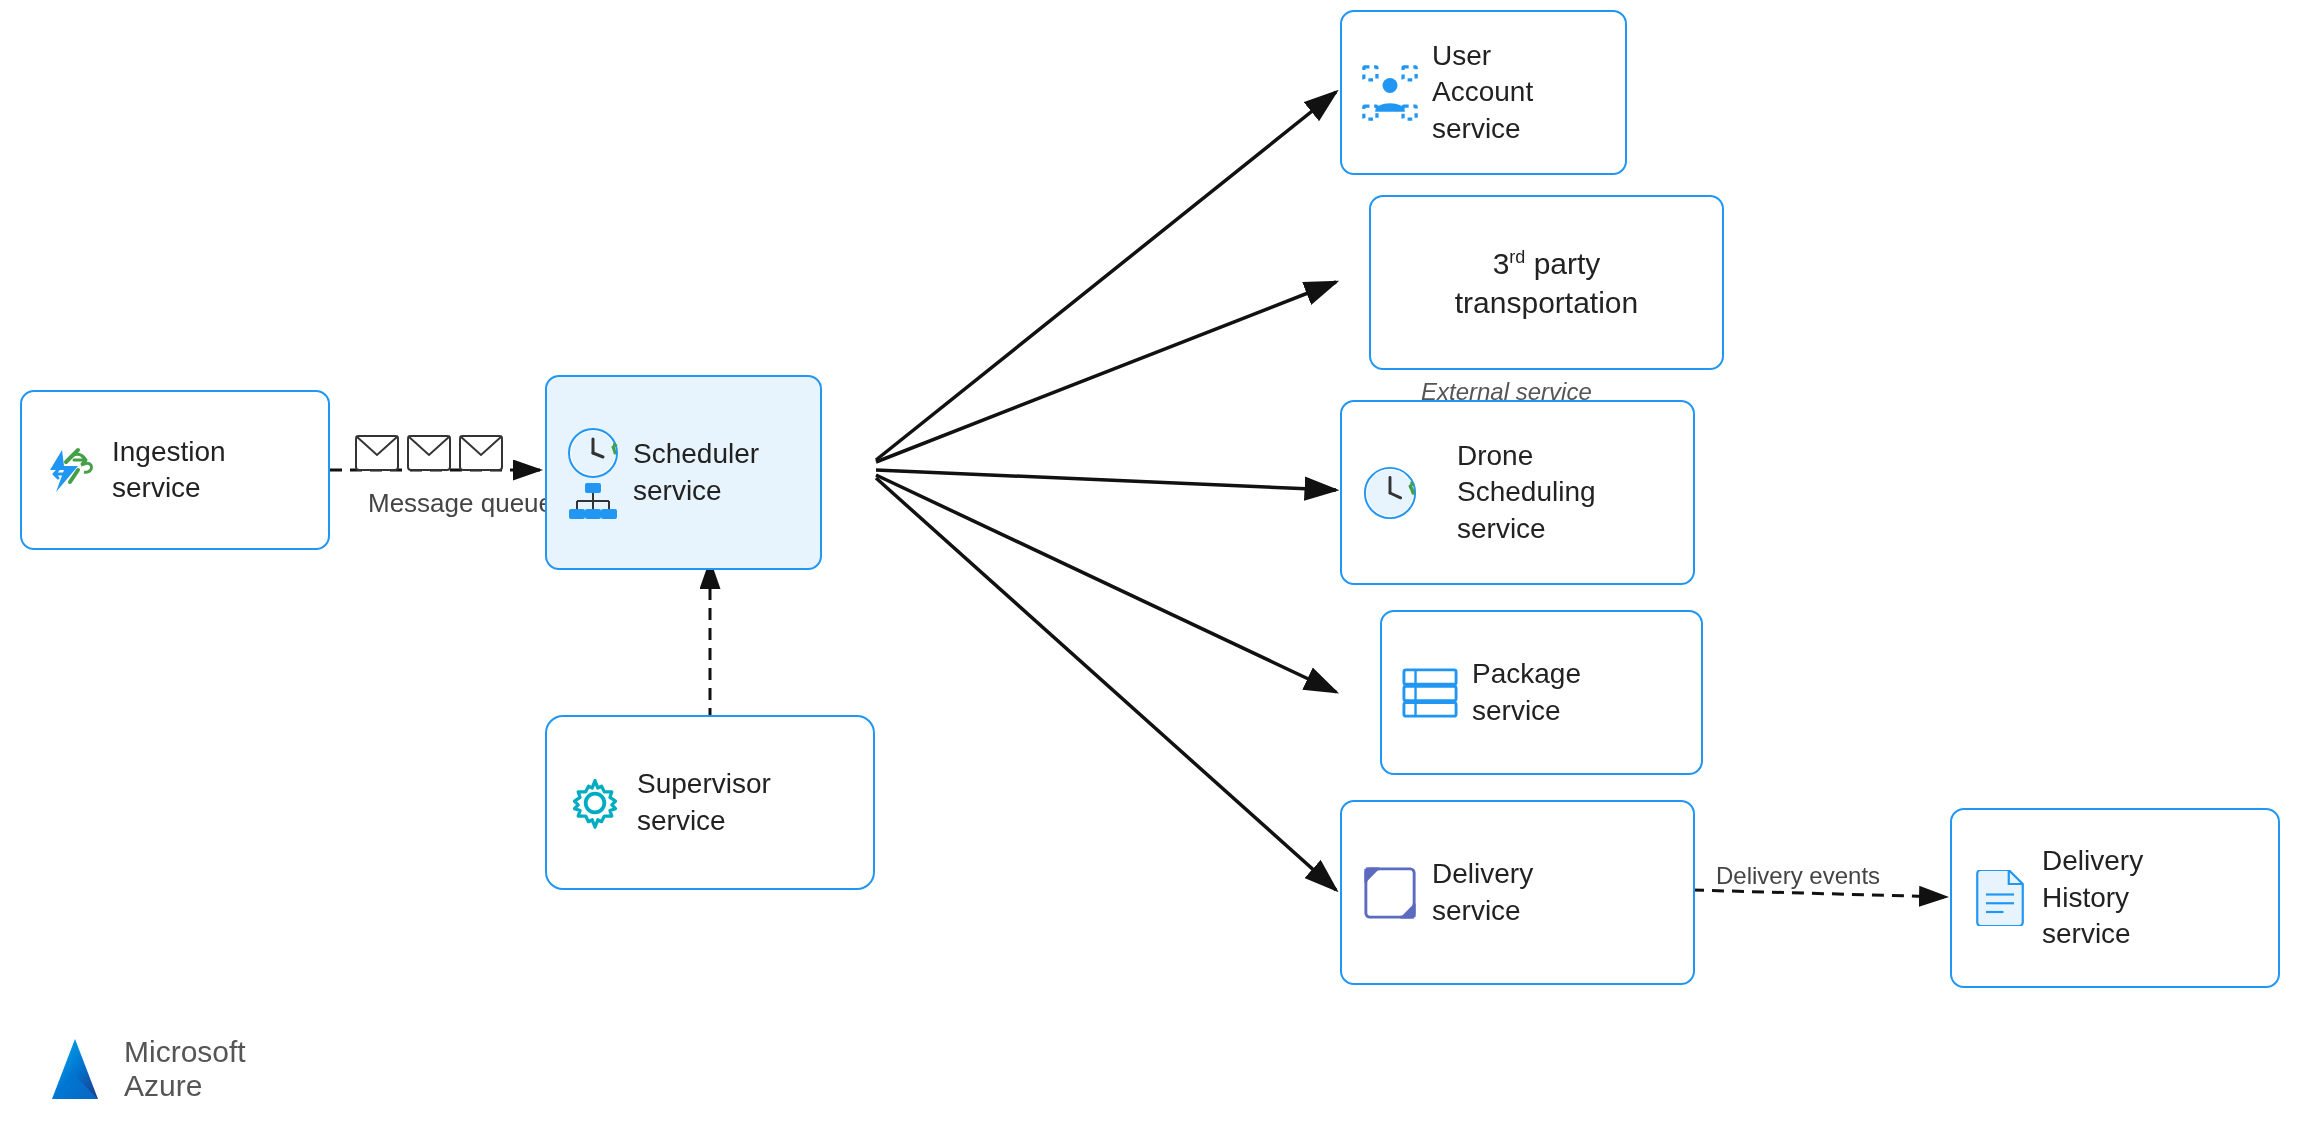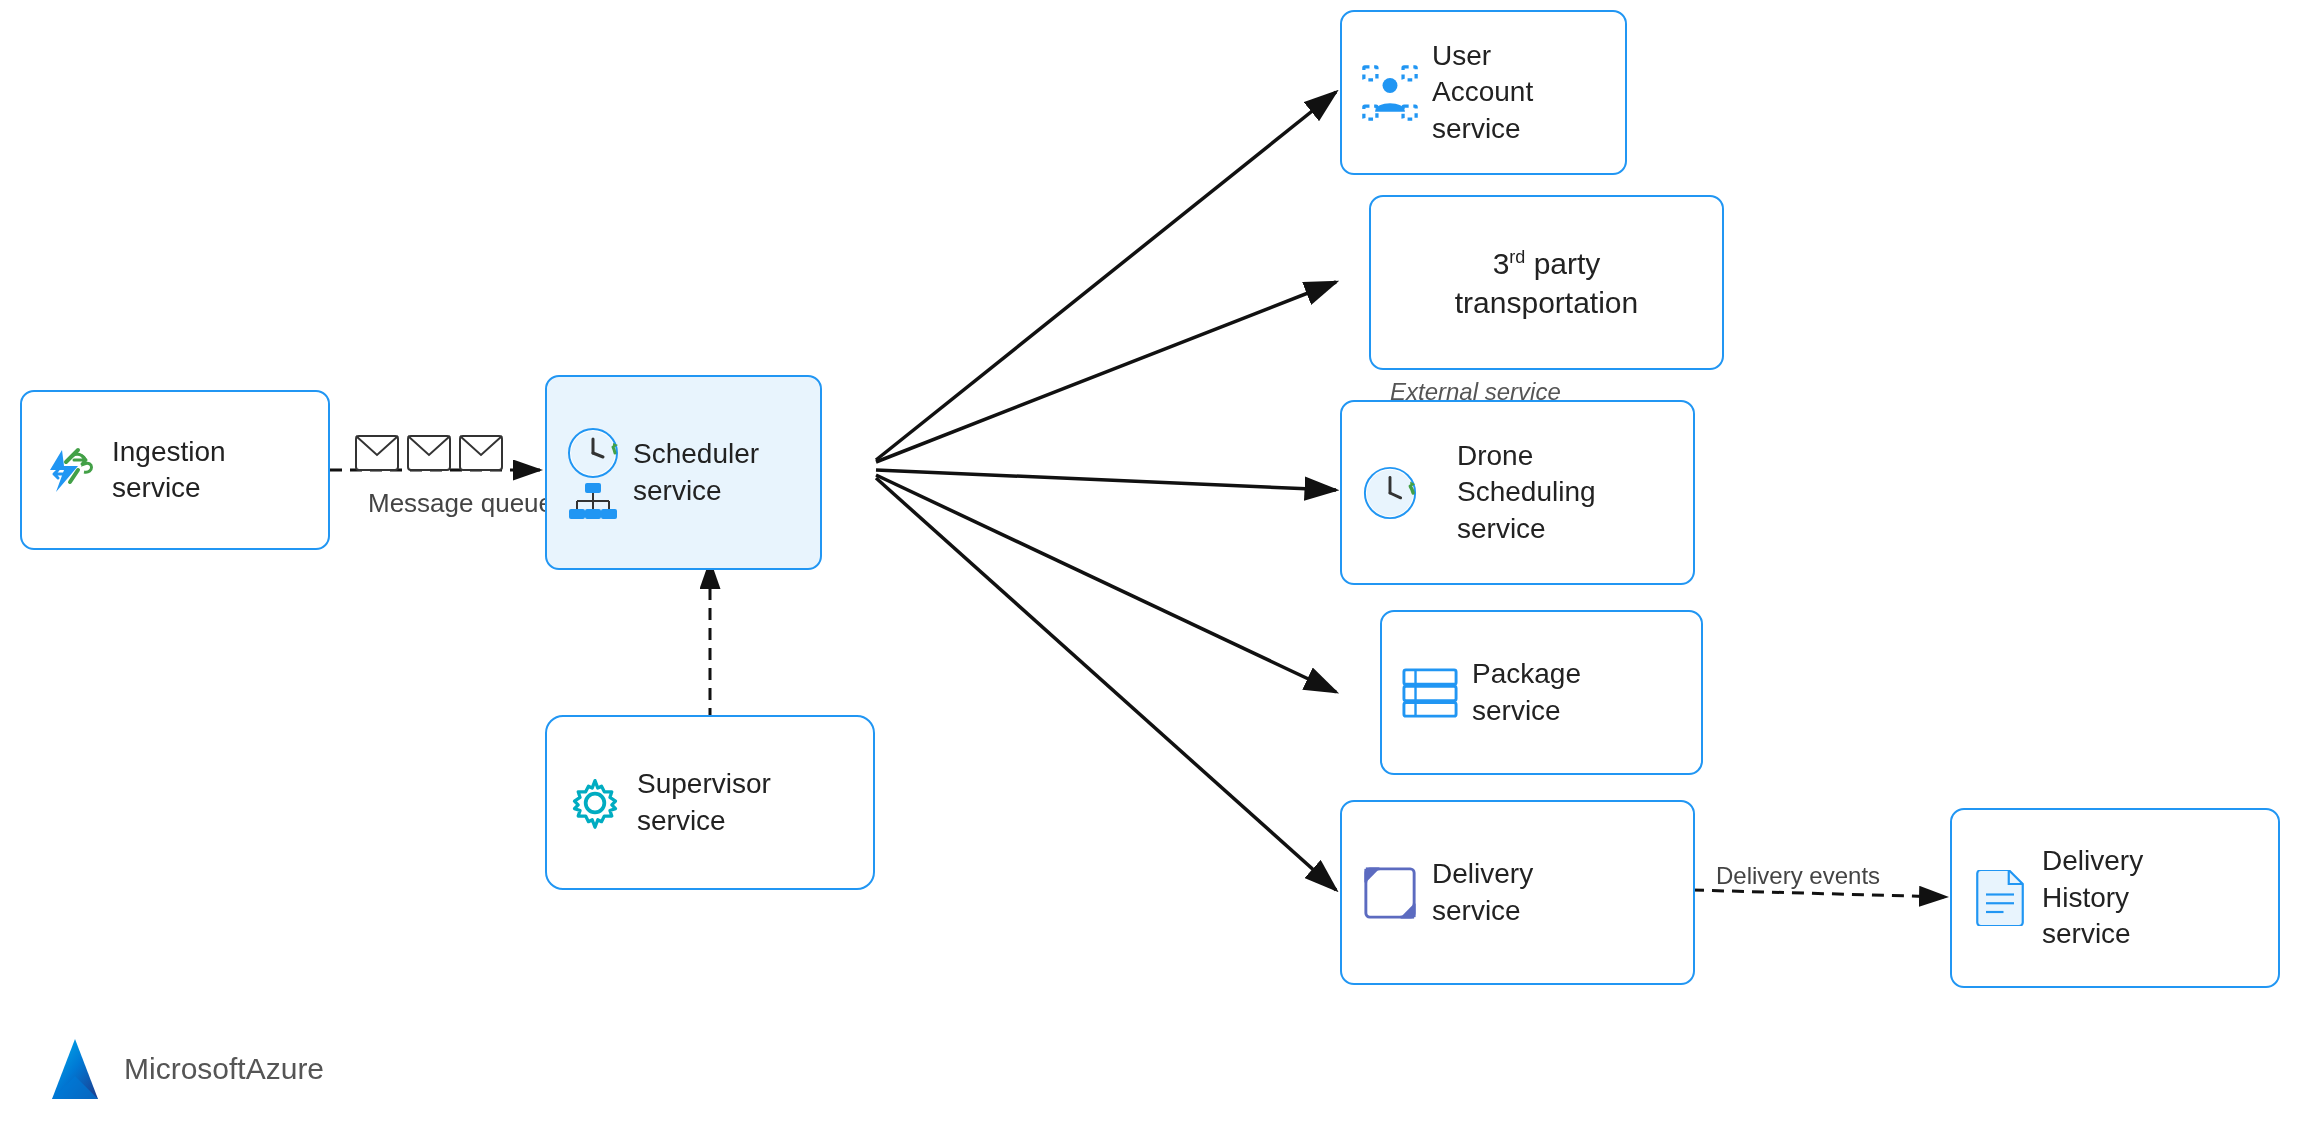--- a/index.html
+++ b/index.html
@@ -65,20 +65,21 @@
       align-items: center;
       gap: 14px;
     }
 
     
     .external-label {
       position: absolute;
       font-style: italic;
       font-size: 24px;
       color: #555;
+      margin-left: 31px;
     }
 
     
     .delivery-events-label {
       position: absolute;
       font-size: 24px;
       color: #444;
     }
   </style>
 </head>
@@ -265,17 +266,17 @@
     <polygon points="12,65 35,5 58,65" fill="url(#azureGrad)"></polygon>
     <defs>
       <linearGradient id="azureGrad" x1="0%" y1="0%" x2="100%" y2="100%">
         <stop offset="0%" style="stop-color:#00b4f0;stop-opacity:1"></stop>
         <stop offset="50%" style="stop-color:#0078d4;stop-opacity:1"></stop>
         <stop offset="100%" style="stop-color:#1e3a8a;stop-opacity:1"></stop>
       </linearGradient>
     </defs>
     <polygon points="12,65 42,65 58,65 35,42" fill="#0078d4" opacity="0.7"></polygon>
   </svg>
-  <div style="display:flex; flex-direction:row;">
+  <div style="display:flex; flex-direction:column;">
     <span style="font-size:30px; color:#555; font-weight:400;">Microsoft</span>
     <span style="font-size:30px; color:#555; font-weight:400;">Azure</span>
   </div>
 </div>
 
 </body></html>

